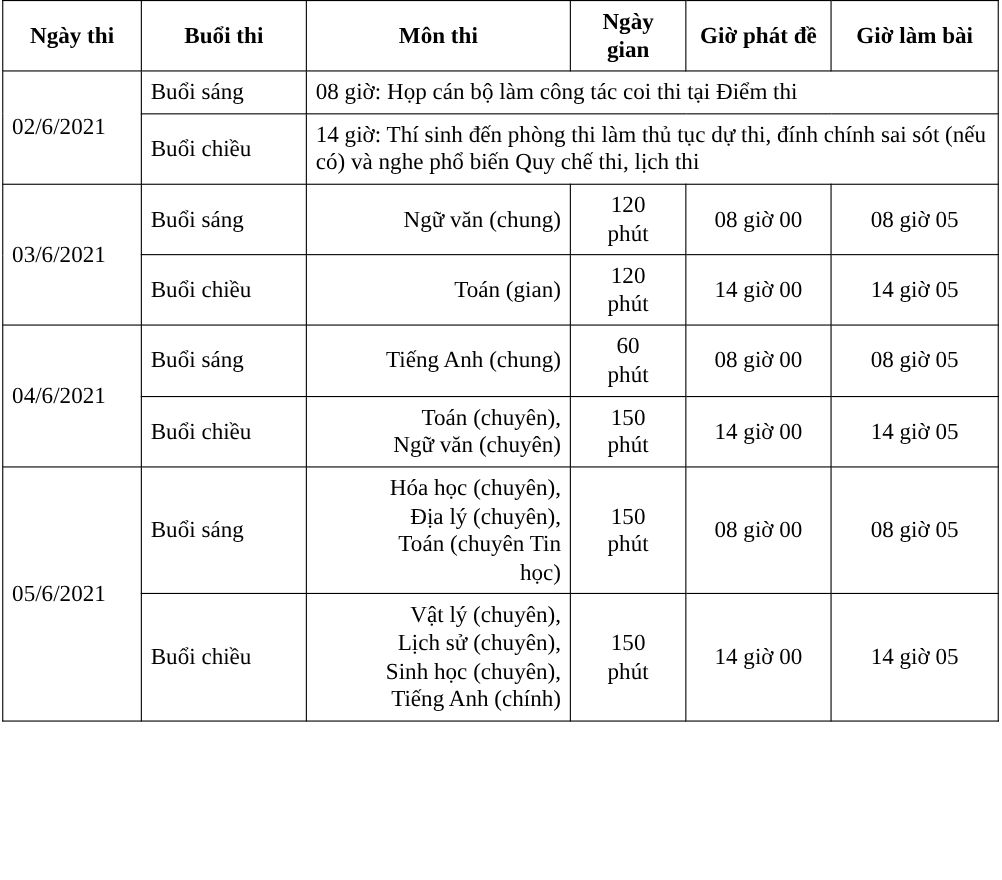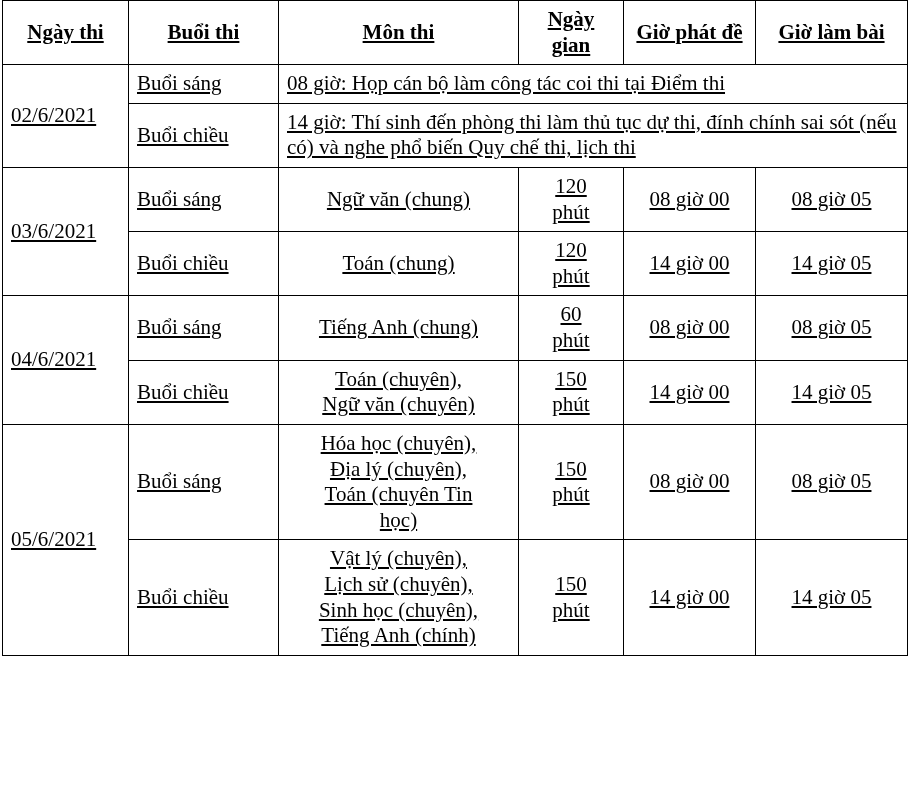--- a/index.html
+++ b/index.html
@@ -12,21 +12,20 @@
     height: 800px;
     font-family: "Liberation Serif", "DejaVu Serif", serif;
     color: #000000;
     overflow: hidden;
   }
   .sheet {
     width: 911px;
     height: 798px;
     box-sizing: border-box;
     padding: 0 2px 0 2px;
-    text-decoration: underline;
   }
   table.exam-table {
     border-collapse: collapse;
     table-layout: fixed;
     width: 905px;
     margin: 0;
   }
   table.exam-table td,
   table.exam-table th {
     border: 1px solid #000000;
@@ -50,21 +49,21 @@
 
   td.date-cell {
     text-align: left;
     vertical-align: middle;
   }
   td.session-cell {
     text-align: left;
     padding-left: 22px;
   }
   td.subject-cell {
-    text-align: center;
+    text-align: right;
     padding-left: 10px;
   }
   td.duration-cell,
   td.issue-cell,
   td.start-cell {
     text-align: center;
   }
   td.note-cell {
     text-align: left;
     padding-left: 10px;
@@ -114,21 +113,21 @@
         <td class="subject-cell">Ngữ văn (chung)</td>
         <td class="duration-cell">
           <span class="dur-line">120</span>
           <span class="dur-line">phút</span>
         </td>
         <td class="issue-cell">08 giờ 00</td>
         <td class="start-cell">08 giờ 05</td>
       </tr>
       <tr>
         <td class="session-cell">Buổi chiều</td>
-        <td class="subject-cell">Toán (chung)</td>
+        <td class="subject-cell">Toán (gian)</td>
         <td class="duration-cell">
           <span class="dur-line">120</span>
           <span class="dur-line">phút</span>
         </td>
         <td class="issue-cell">14 giờ 00</td>
         <td class="start-cell">14 giờ 05</td>
       </tr>
 
       <tr>
         <td class="date-cell" rowspan="2">04/6/2021</td>

